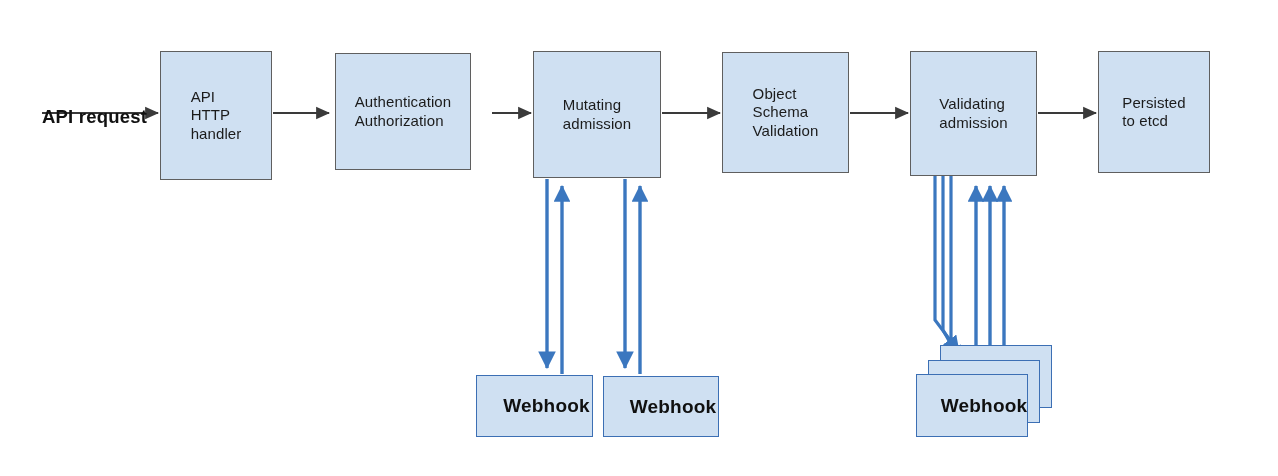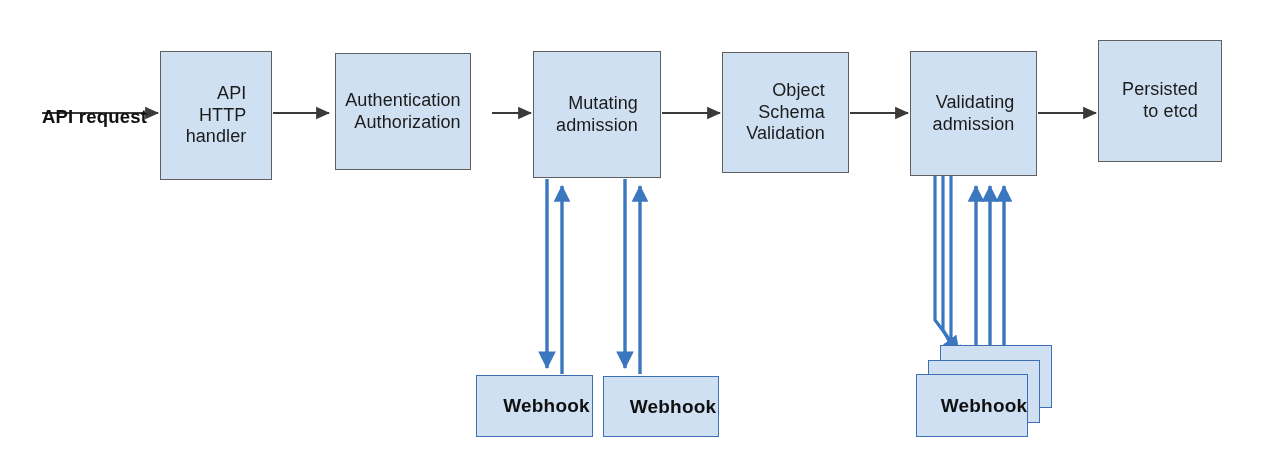--- a/index.html
+++ b/index.html
@@ -6,23 +6,23 @@
   body{width:1278px;height:476px;font-family:"Liberation Sans",sans-serif;overflow:hidden;}
   #stage{position:relative;width:1278px;height:476px;background:#ffffff;}
   #svg-layer{position:absolute;left:0;top:0;width:1278px;height:476px;}
 
   .node{
     position:absolute;
     box-sizing:border-box;
     background:#cfe0f2;
     border:1.6px solid #5f5f5f;
     display:flex;align-items:center;justify-content:center;
-    text-align:right;
+    text-align:left;
     color:#1b1b1b;
-    font-size:18px;
+    font-size:15px;
     line-height:1.22;
     letter-spacing:.1px;
     white-space:pre-line;
   }
   .webhook{
     position:absolute;
     box-sizing:border-box;
     background:#cfe0f2;
     border:1.8px solid #3c6fb4;
     display:flex;align-items:center;justify-content:center;
@@ -110,21 +110,21 @@
   <div class="node" style="left:533px; top:51px; width:128px; height:127px;">Mutating
 admission</div>
 
   <div class="node" style="left:722px; top:52px; width:127px; height:121px;">Object
 Schema
 Validation</div>
 
   <div class="node" style="left:910px; top:51px; width:127px; height:125px;">Validating
 admission</div>
 
-  <div class="node" style="left:1098px; top:40px; width:124px; height:122px;">Persisted
+  <div class="node" style="left:1098px; top:51px; width:112px; height:122px;">Persisted
 to etcd</div>
 
   <div class="webhook-ghost" style="left:940px; top:345px; width:112px; height:63px; z-index:1;"></div>
   <div class="webhook-ghost" style="left:928px; top:360px; width:112px; height:63px; z-index:2;"></div>
 
   <div class="webhook" style="left:476px; top:375px; width:117px; height:62px;">Webhook</div>
 
   <div class="webhook" style="left:603px; top:376px; width:116px; height:61px;">Webhook</div>
 
   <div class="webhook" style="left:916px; top:374px; width:112px; height:63px; z-index:3;">Webhook</div>

